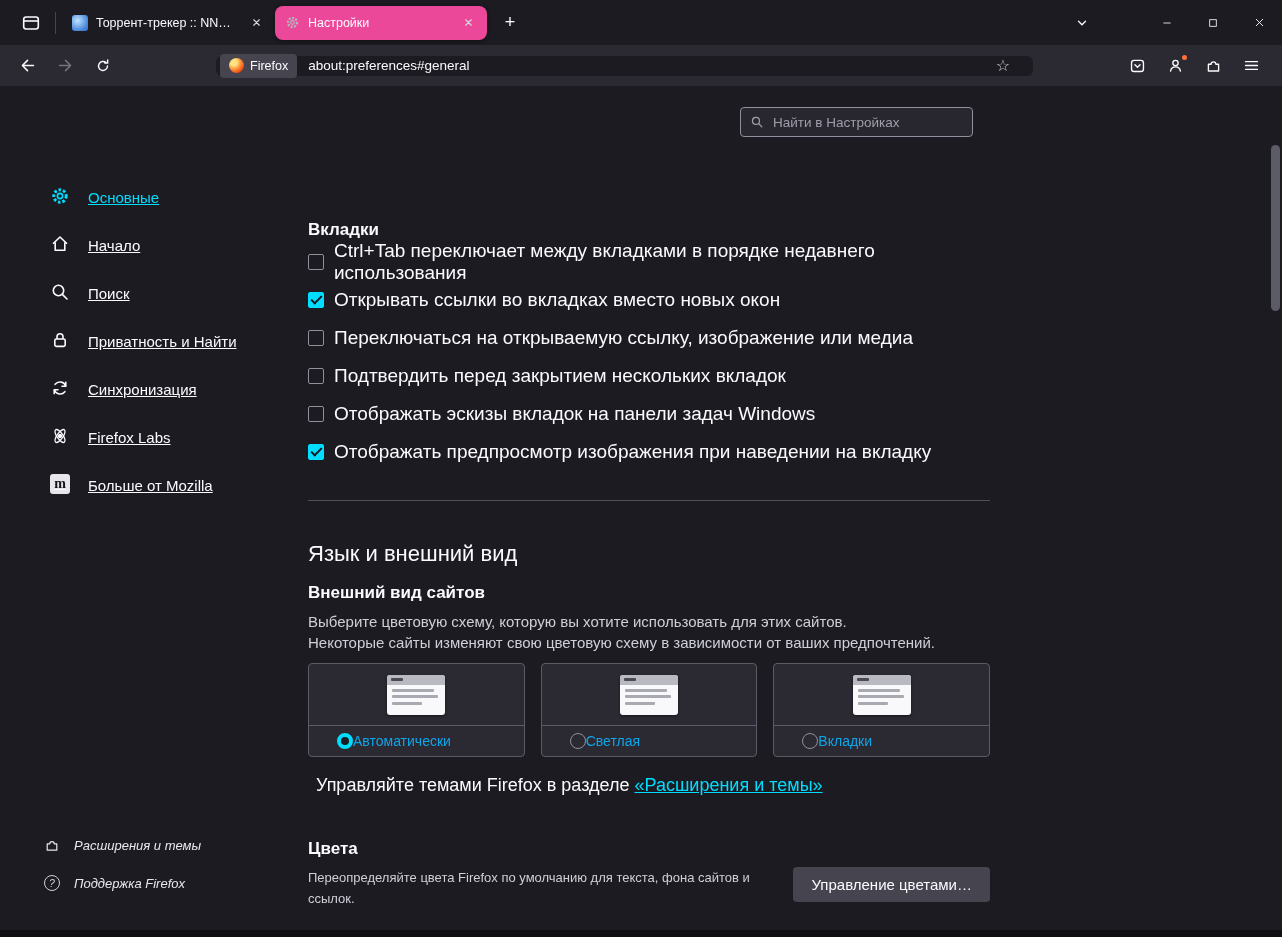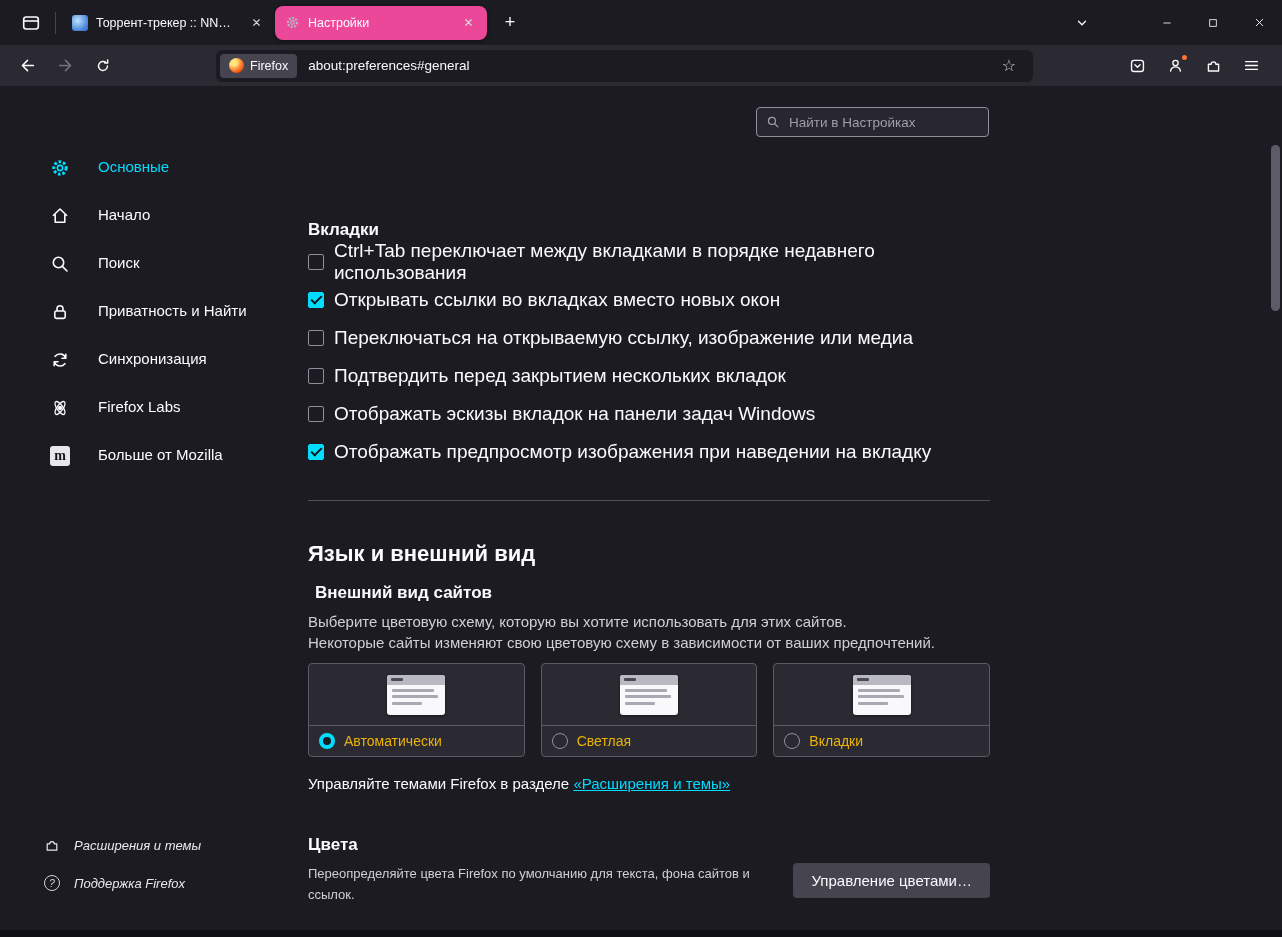--- a/index.html
+++ b/index.html
@@ -24,71 +24,71 @@
   .favicon-gear { width:16px; height:16px; color:#b6b7c4; flex:0 0 16px; display:flex; align-items:center; justify-content:center; }
   .newtab { width:30px; height:30px; margin-left:8px; font-size:18px; color:#fbfbfe; }
   .tb-right { margin-left:auto; display:flex; align-items:center; height:45px; }
   .tablist-btn { width:32px; height:32px; color:#fbfbfe; margin-right:46px; }
   .win-btn { width:46px; height:45px; display:flex; align-items:center; justify-content:center; color:#fbfbfe; border-radius:0; }
 
   
   .navbar { height:41px; background:#2b2a33; display:flex; align-items:center; padding:0 10px; flex:0 0 41px; }
   .nav-btn { width:34px; height:32px; border-radius:6px; display:flex; align-items:center; justify-content:center; color:#fbfbfe; margin-right:4px; }
   .nav-btn.disabled { opacity:.35; }
-  .urlbar { height:32px; width:817px; margin-left:92px; background:#1c1b22; border-radius:6px; display:flex; align-items:center; padding:0 10px 0 4px; }
+  .urlbar { height:20px; width:817px; margin-left:92px; background:#1c1b22; border-radius:6px; display:flex; align-items:center; padding:0 16px 0 4px; }
   .url-chip { display:flex; align-items:center; gap:6px; background:#45444f; border-radius:4px; height:24px; padding:0 9px; margin-right:11px; font-size:12.5px; color:#fbfbfe; }
   .fx-logo { width:15px; height:15px; border-radius:50%; background:radial-gradient(circle at 32% 30%, #ffe37e 0 22%, #ff9640 45%, #f0520f 72%, #b5007f 100%); }
   .url-text { font-size:13.5px; color:#fbfbfe; }
   .url-star { margin-left:auto; width:28px; text-align:center; font-size:16px; color:#cfcfd8; }
   .nav-right { display:flex; margin-left:auto; align-items:center; }
   .acc-wrap { position:relative; }
   .acc-dot { position:absolute; top:3px; right:3px; width:9px; height:9px; border-radius:50%; background:#ff7139; border:2px solid #2b2a33; }
 
   
   .content { position:relative; flex:1 1 auto; background:#1c1b22; overflow:hidden; }
 
-  .prefs-search { position:absolute; left:756px; top:21px; width:233px; height:30px; display:flex; align-items:center; gap:7px; background:#28272f; border:1px solid #8f8f9d; border-radius:4px; padding:0 9px; color:#9f9fab; }
+  .prefs-search { position:absolute; left:740px; top:21px; width:233px; height:30px; display:flex; align-items:center; gap:7px; background:#28272f; border:1px solid #8f8f9d; border-radius:4px; padding:0 9px; color:#9f9fab; }
   .prefs-search input { flex:1; min-width:0; background:transparent; border:none; outline:none; color:#fbfbfe; font-size:13.5px; font-family:"Liberation Sans", sans-serif; }
   .prefs-search input::placeholder { color:#9f9fab; }
 
   .sidebar { position:absolute; left:40px; top:72px; width:262px; }
-  .side-item { display:flex; align-items:flex-start; gap:28px; height:48px; padding-left:10px; font-size:15px; color:#fbfbfe; border-radius:4px; }
+  .side-item { display:flex; align-items:flex-end; gap:18px; height:48px; padding-left:10px; font-size:15px; color:#fbfbfe; border-radius:4px;text-decoration:underline; }
   .side-item.active { color:#00ddff; }
   .side-item svg { flex:0 0 20px; }
   .moz-tile { width:20px; height:20px; border-radius:3px; background:#e6e6eb; color:#15141a; display:flex; align-items:center; justify-content:center; font-family:"Liberation Serif", serif; font-weight:bold; font-size:14px; flex:0 0 20px; }
 
   .side-footer { position:absolute; left:44px; top:740px; }
   .foot-item { display:flex; align-items:center; gap:14px; height:38px; font-size:13px; color:#e8e8ee;font-style:italic; }
   .qicon { width:16px; height:16px; border-radius:50%; border:1.3px solid #d0d0d8; display:flex; align-items:center; justify-content:center; font-size:10.5px; color:#d0d0d8; flex:0 0 16px; }
 
   .main { position:absolute; left:308px; top:16px; width:682px; }
   .sect-title { font-size:17px; font-weight:700; color:#fbfbfe; }
   h2.tabs-title { margin:118px 0 3px; }
   .check-row { height:38px; display:flex; align-items:center; gap:10px; }
   .checkbox { width:16px; height:16px; border:1px solid #8f8f9d; border-radius:2px; background:transparent; display:flex; align-items:center; justify-content:center; flex:0 0 16px; }
   .checkbox.checked { background:#00ddff; border-color:#00ddff; }
   .checkbox.checked::after { content:""; width:9px; height:4px; border-left:2px solid #15141a; border-bottom:2px solid #15141a; transform:rotate(-45deg) translate(1px,-1px); }
   .check-label { font-size:19px; color:#fbfbfe; }
   hr.divider { border:none; border-top:1px solid #50505a; margin:29px 0 0; }
-  h1.lang-title { margin:40px 0 0; font-size:22px; font-weight:700; }
-  h3.appearance-title { margin:16px 7px 0; }
+  h1.lang-title { margin:40px 0 0; font-size:22px; font-weight:400; }
+  h3.appearance-title { margin:16px 0 0; }
   .appearance-desc { margin:8px 0 0; font-size:15px; line-height:21px; color:#cfcfd8; }
   .cards { margin:10px 0 0; display:flex; gap:16px; }
   .card { flex:1; border:1px solid #5b5b66; border-radius:4px; background:#2b2a33; overflow:hidden; }
   .card-thumb { height:62px; display:flex; align-items:center; justify-content:center; border-bottom:1px solid #5b5b66; }
   .mini-win { width:58px; height:40px; background:#f9f9fb; border-radius:3px; overflow:hidden; box-shadow:0 1px 3px rgba(0,0,0,.5); }
   .mini-head { height:10px; background:#b9b9c1; display:flex; align-items:center; }
   .mini-dash { width:12px; height:3.5px; background:#4a4a52; border-radius:1px; margin-left:4px; }
   .mini-body { padding:4px 5px; display:flex; flex-direction:column; gap:3.5px; }
   .mini-line { height:3px; background:#a9a9b1; border-radius:1px; }
   .mini-line.w1 { width:42px; } .mini-line.w2 { width:46px; } .mini-line.w3 { width:30px; }
-  .card-label { display:flex; align-items:center; gap:9px; padding:7px 10px; font-size:14px; color:#eab308; }
+  .card-label { display:flex; align-items:center; padding:7px 28px; font-size:14px; color:#0ea5e9; }
   .radio { width:16px; height:16px; border:1px solid #8f8f9d; border-radius:50%; background:transparent; flex:0 0 16px; }
   .radio.checked { border:4.5px solid #00ddff; background:#1c1b22; }
-  .themes-line { margin:18px 0 0; font-size:15px; color:#fbfbfe; }
+  .themes-line { margin:18px 8px 0; font-size:18px; color:#fbfbfe; }
   .themes-link { color:#00ddff; text-decoration:underline; cursor:pointer; }
   h3.colors-title { margin:43px 0 0; }
   .colors-row { margin:8px 0 0; display:flex; align-items:flex-start; justify-content:space-between; }
   .colors-desc { width:480px; font-size:13px; line-height:21px; color:#cfcfd8; }
   .manage-colors-btn { background:#45444f; color:#fbfbfe; border:none; border-radius:4px; padding:9px 18px; font-size:15px; font-family:"Liberation Sans", sans-serif; cursor:default; }
 
   .scroll-thumb { position:absolute; right:2px; top:59px; width:9px; height:166px; background:#5c5c66; border-radius:5px; }
   .window-bottom { height:7px; background:#0f0f14; flex:0 0 7px; }
 
   svg { display:block; }

